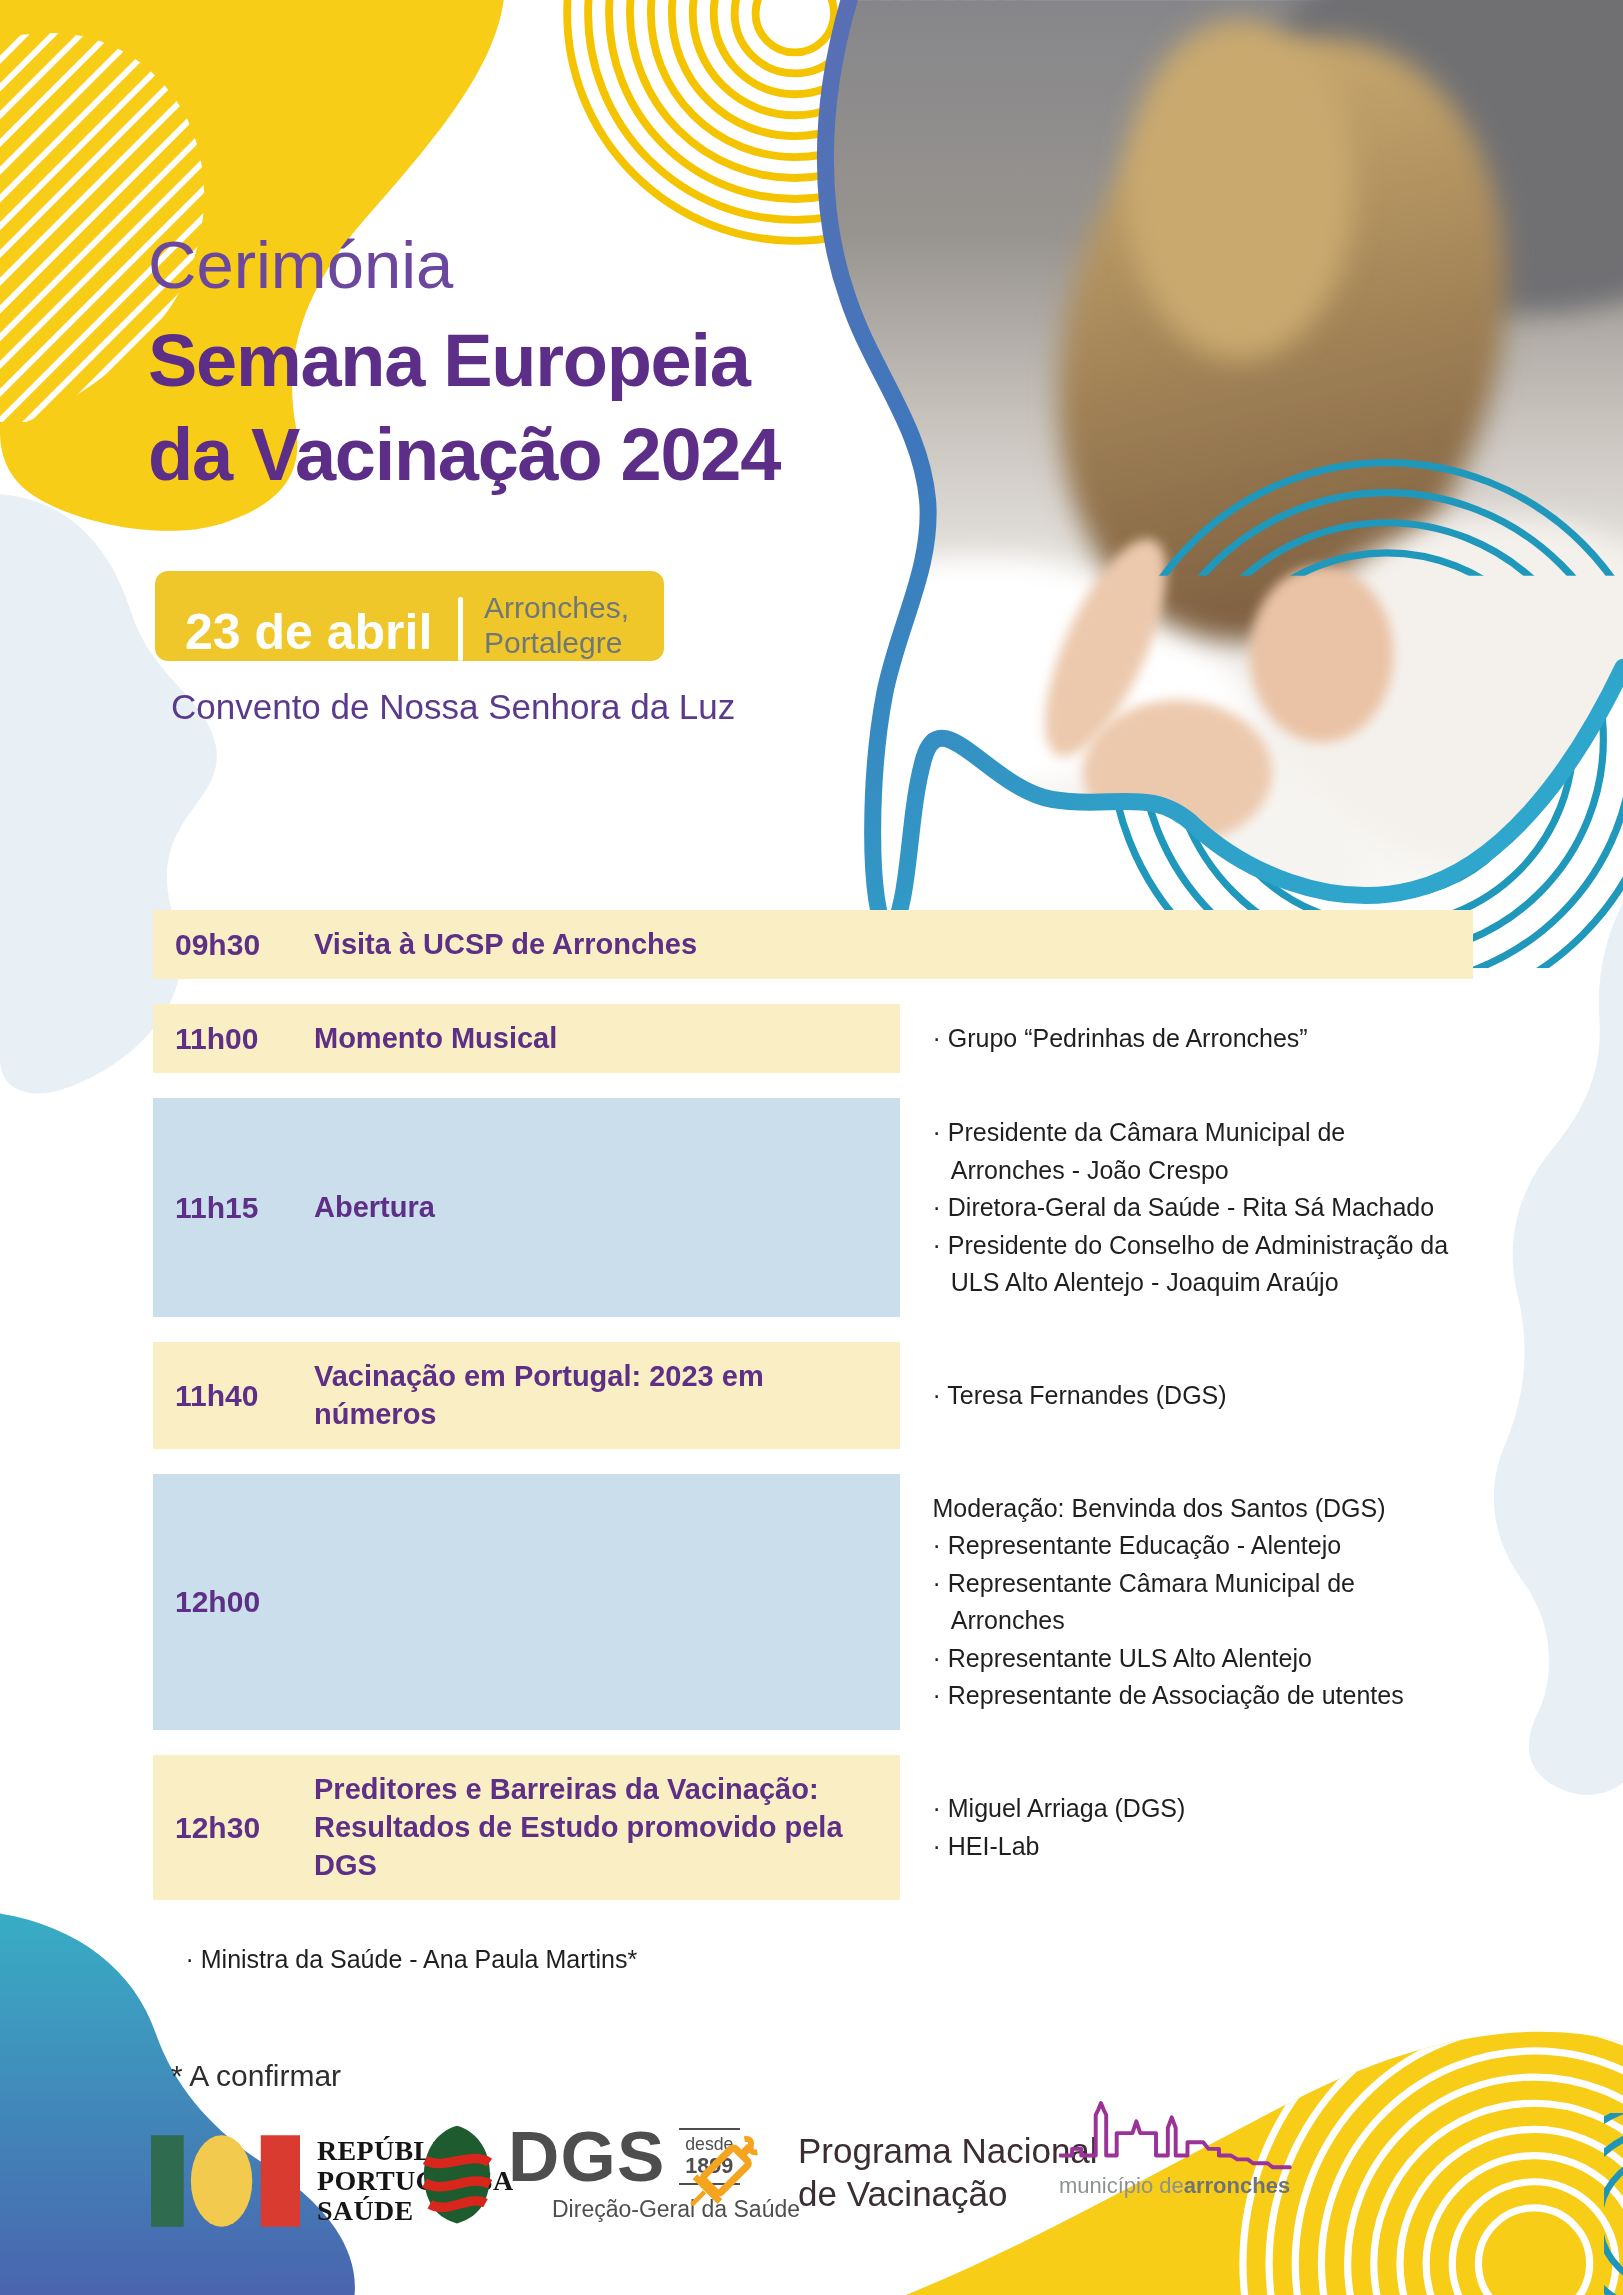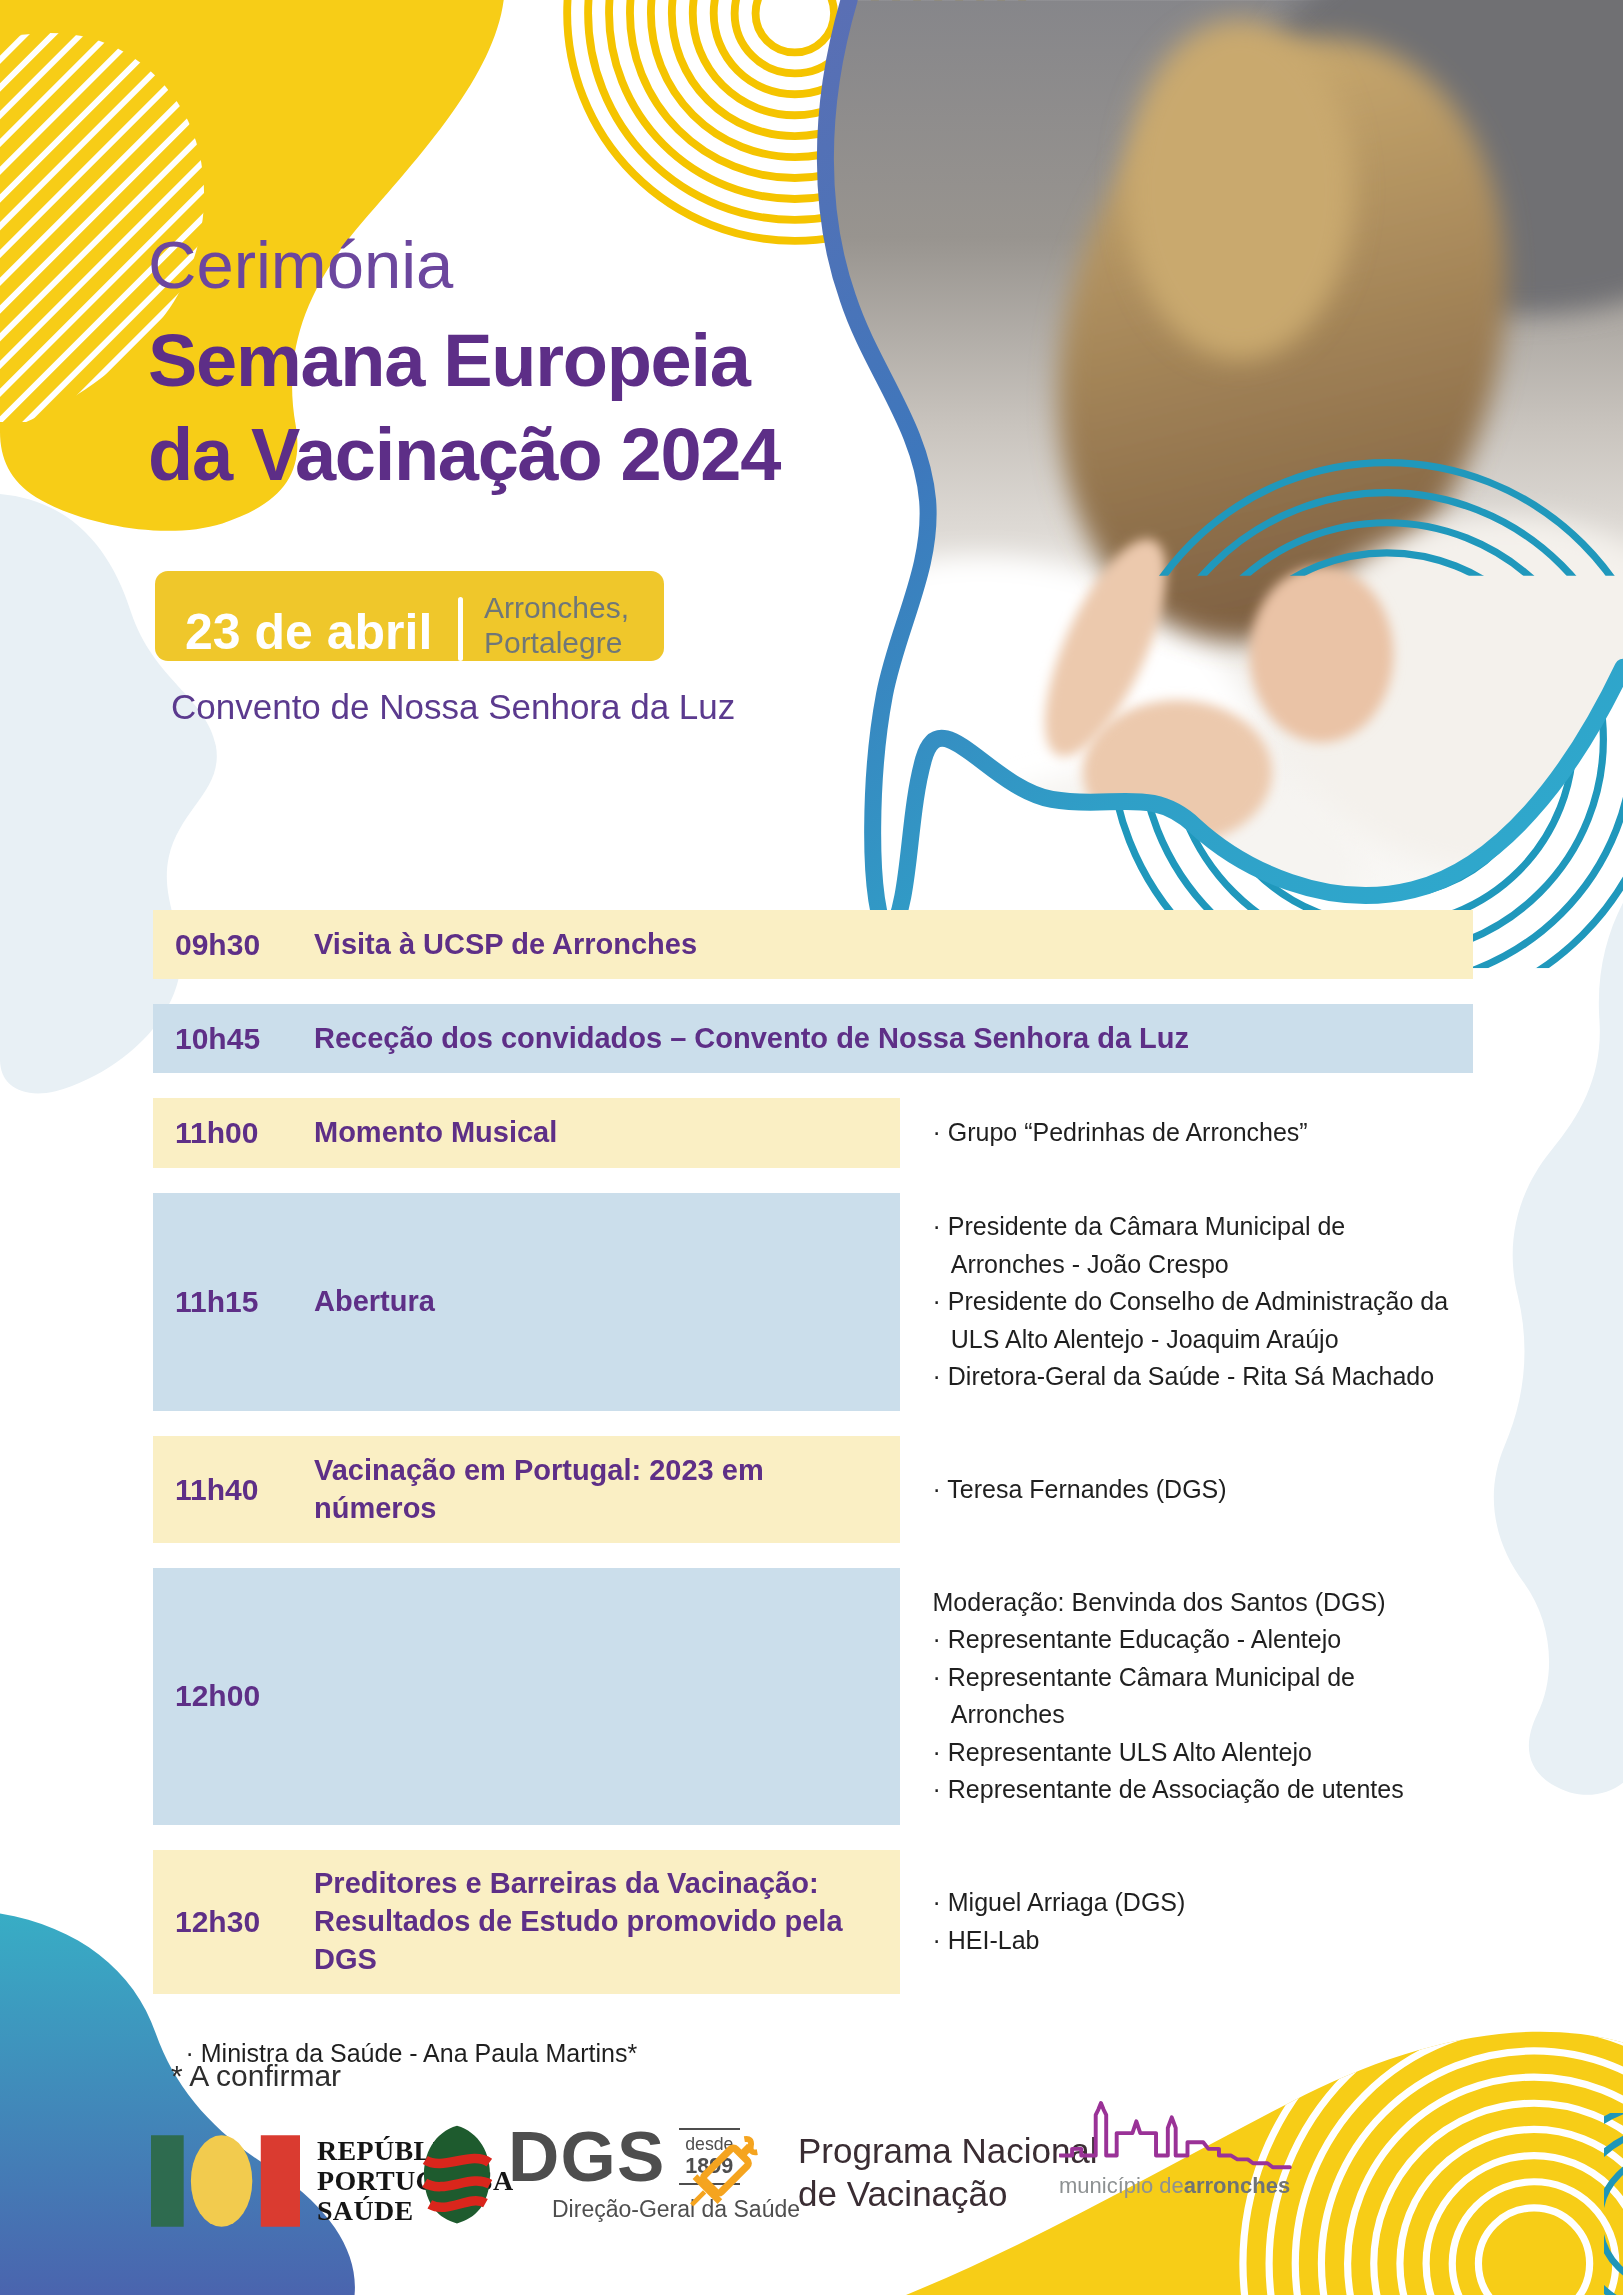--- a/index.html
+++ b/index.html
@@ -200,27 +200,20 @@
     <div class="schedule">
 
         <div class="row yellow single">
           <div class="cell cell-left">
             <span class="time">09h30</span>
             <span class="activity">Visita à UCSP de Arronches</span>
           </div>
 
         </div>
 
-        <div class="row blue single">
-          <div class="cell cell-left">
-            <span class="time">10h45</span>
-            <span class="activity">Receção dos convidados – Convento de Nossa Senhora da Luz</span>
-          </div>
-
-        </div>
 
         <div class="row yellow">
           <div class="cell cell-left">
             <span class="time">11h00</span>
             <span class="activity">Momento Musical</span>
           </div>
           <div class="cell-right">
             <div class="cell-right-inner">
 
               <div>
@@ -235,22 +228,22 @@
           <div class="cell cell-left">
             <span class="time">11h15</span>
             <span class="activity">Abertura</span>
           </div>
           <div class="cell-right">
             <div class="cell-right-inner">
 
               <div>
 
               <div class="detail">Presidente da Câmara Municipal de Arronches - João Crespo</div>
+                <div class="detail">Diretora-Geral da Saúde - Rita Sá Machado</div>
                 <div class="detail">Presidente do Conselho de Administração da ULS Alto Alentejo - Joaquim Araújo</div>
-                <div class="detail">Diretora-Geral da Saúde - Rita Sá Machado</div>
               </div>
             </div>
           </div>
         </div>
 
         <div class="row yellow">
           <div class="cell cell-left">
             <span class="time">11h40</span>
             <span class="activity">Vacinação em Portugal: 2023 em números</span>
           </div>

